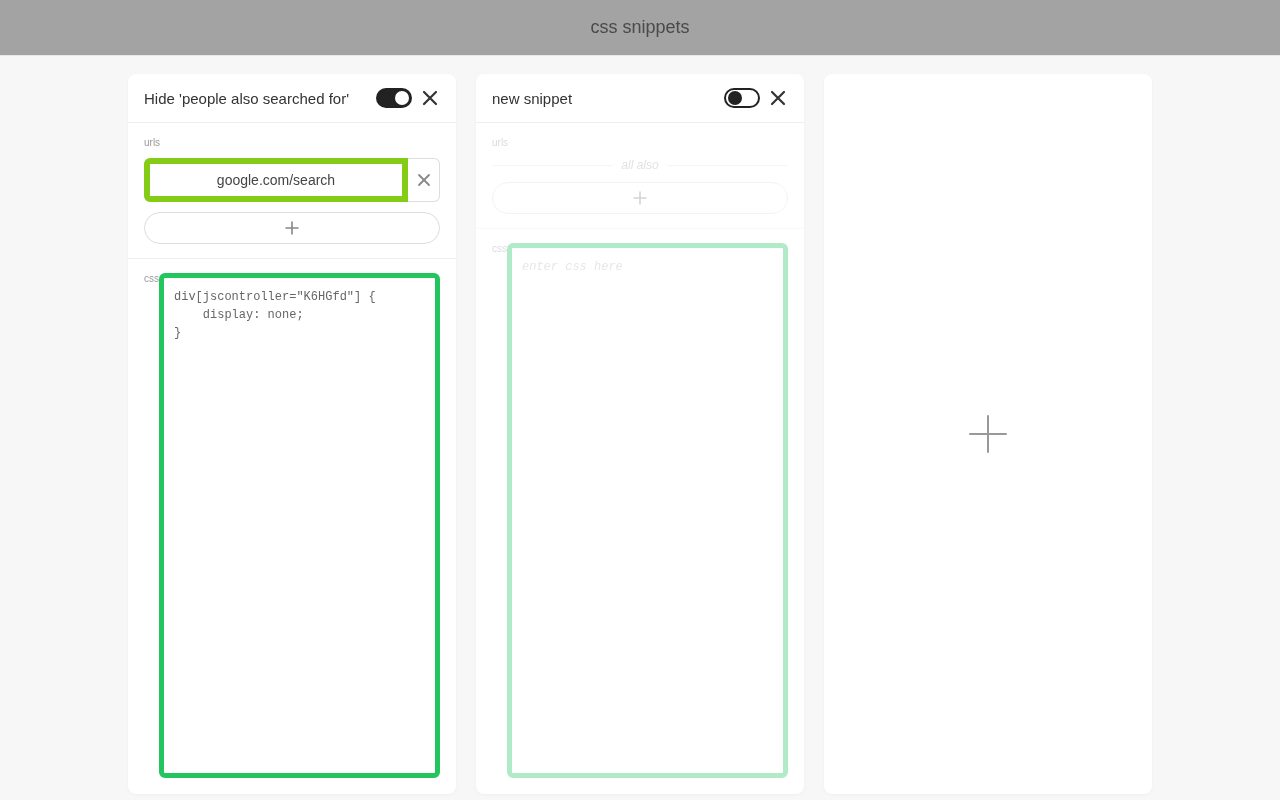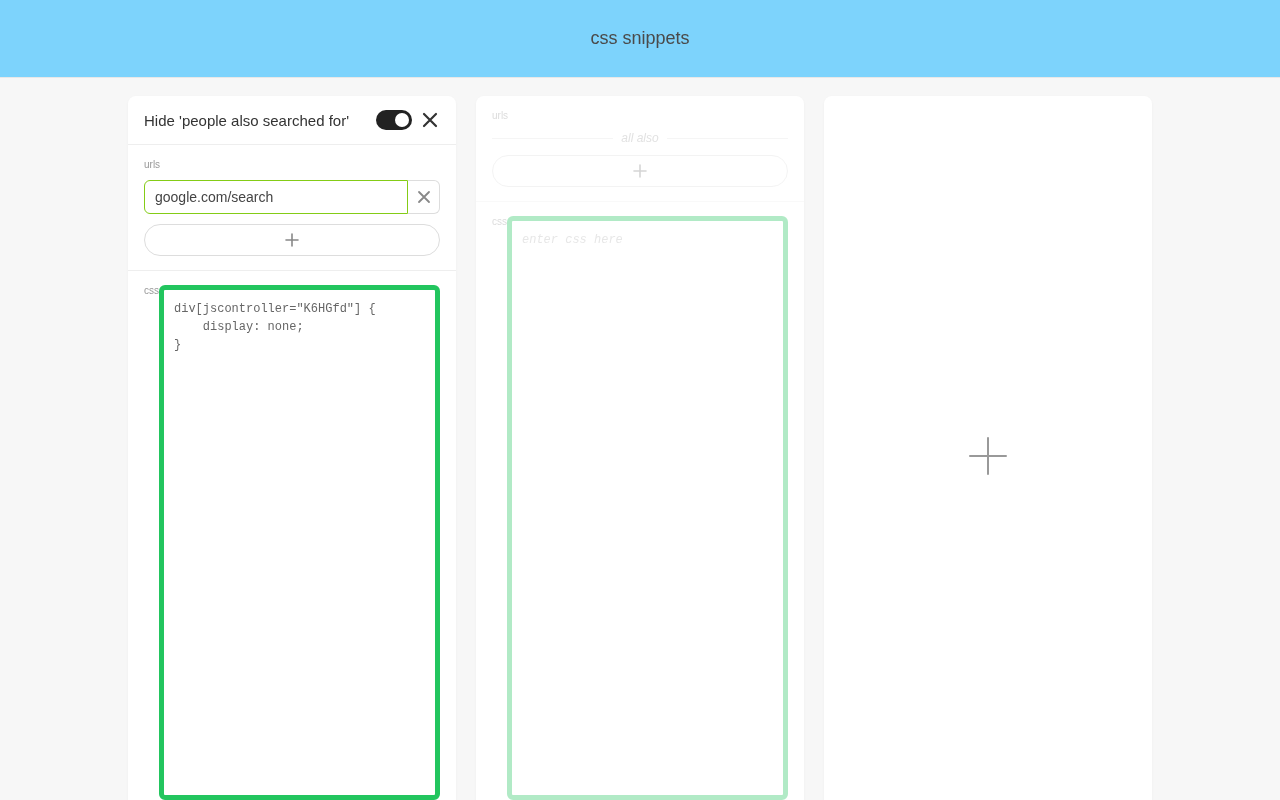--- a/index.html
+++ b/index.html
@@ -8,23 +8,23 @@
       padding: 0;
     }
     body {
       font-family: -apple-system, BlinkMacSystemFont, 'Segoe UI', sans-serif;
       background: #f7f7f7;
       width: 1280px;
       height: 800px;
       overflow: hidden;
     }
     .header {
-      background: #7dd3fc;
+      background: #a3a3a3;
       text-align: center;
-      padding: 28px 0;
+      padding: 17px 0;
       border-bottom: 1px solid #e8e8e8;
     }
     .header-title {
       font-size: 18px;
       color: #4a4a4a;
       font-weight: 400;
     }
     .container {
       display: flex;
       gap: 20px;
@@ -106,26 +106,27 @@
       margin-bottom: 10px;
       font-weight: 400;
     }
     .url-row {
       display: flex;
       margin-bottom: 10px;
     }
     .url-input {
       flex: 1;
       padding: 8px 10px;
-      border: 1px solid #84cc16;
+      border: 6px solid #84cc16;
       border-radius: 6px 0 0 6px;
       font-size: 14px;
       color: #444;
       outline: none;
       font-family: inherit;
+      text-align: center;
     }
     .url-remove {
       width: 32px;
       border: 1px solid #ddd;
       border-left: none;
       border-radius: 0 6px 6px 0;
       background: #fff;
       cursor: pointer;
       display: flex;
       align-items: center;
@@ -244,20 +245,31 @@
     </div>
     <div class="section css-section">
       <div class="section-label">css</div>
       <textarea class="css-textarea" placeholder="enter css here" style="">div[jscontroller="K6HGfd"] {
     display: none;
 }</textarea>
     </div>
   </div>
 
   <div class="card inactive">
+    <div class="card-header">
+      <div class="card-title">new snippet</div>
+      <div class="toggle off">
+        <div class="toggle-knob"></div>
+      </div>
+      <div class="close-btn">
+        <svg width="18" height="18" viewBox="0 0 18 18">
+            <path d="M3 3 L15 15 M15 3 L3 15" stroke="currentColor" stroke-width="2.2" stroke-linecap="round"></path>
+          </svg>
+      </div>
+    </div>
     <div class="section urls-section">
       <div class="section-label">urls</div>
       <div class="all-urls-divider">
           <span>all also</span>
         </div>
       <div class="add-url-btn">
         <svg width="16" height="16" viewBox="0 0 16 16">
             <path d="M8 2 L8 14 M2 8 L14 8" stroke="currentColor" stroke-width="1.6" stroke-linecap="round"></path>
           </svg>
       </div>

